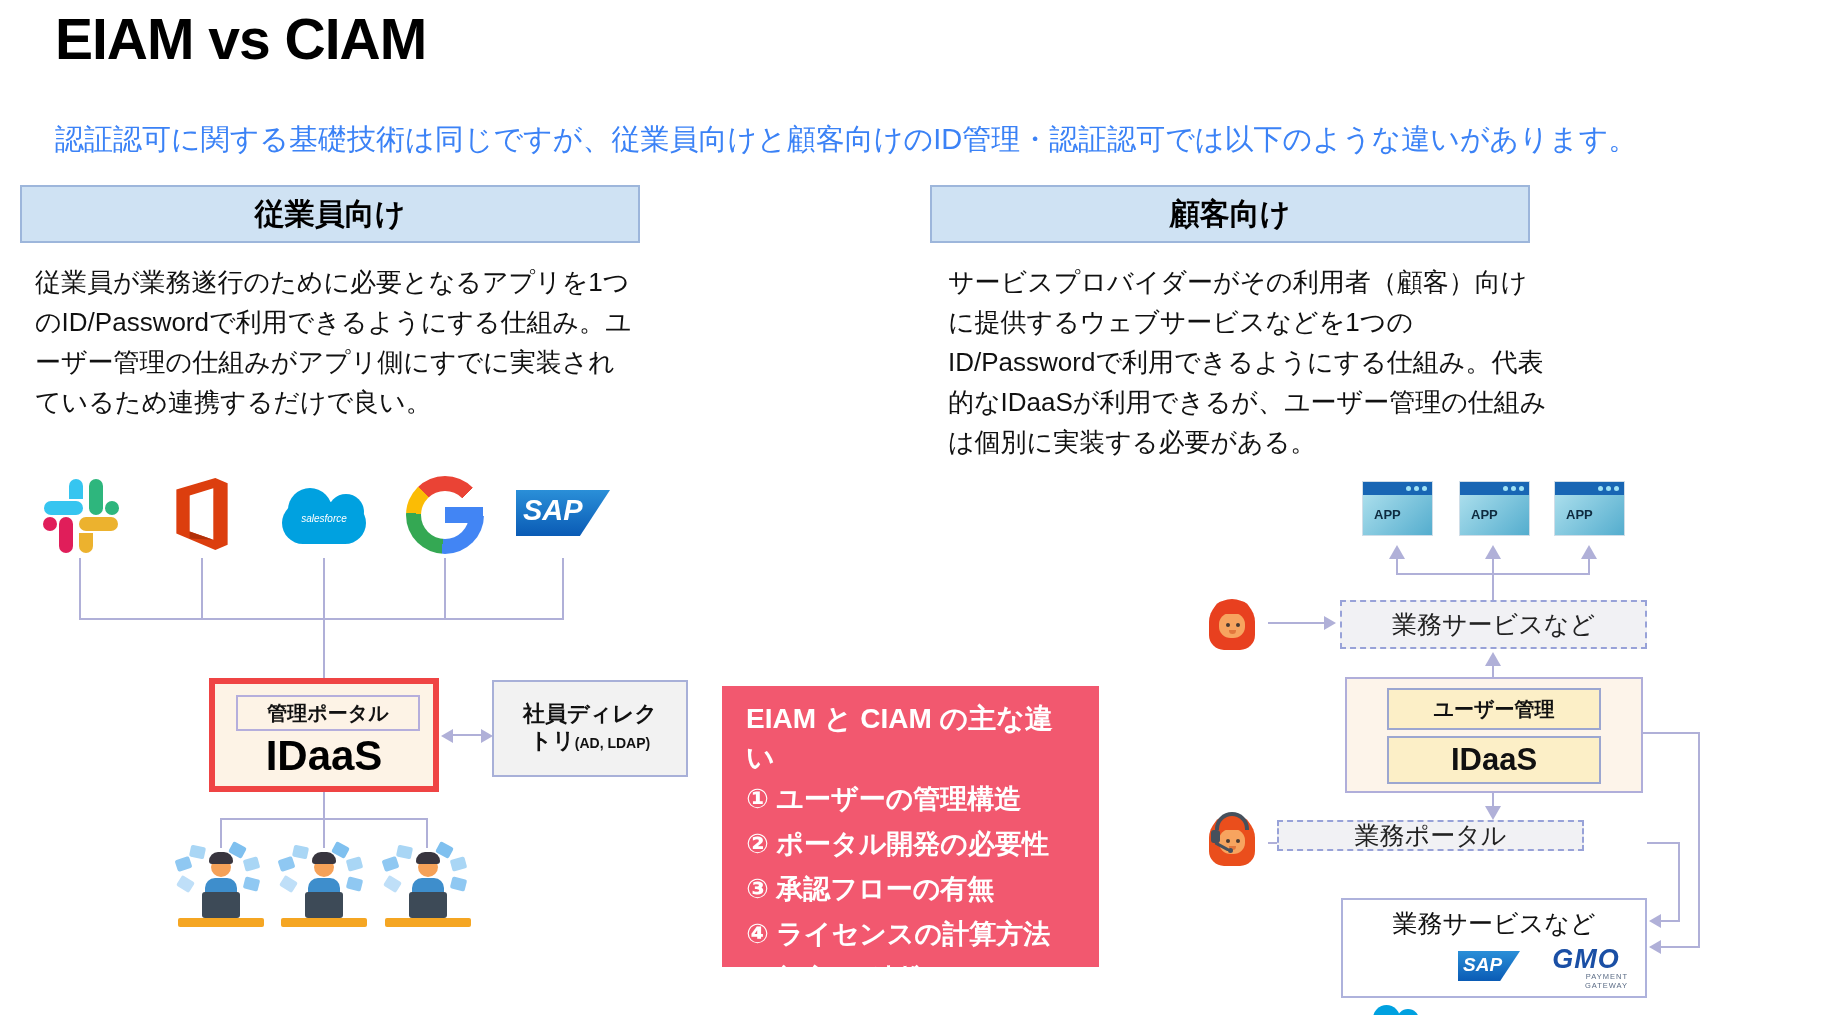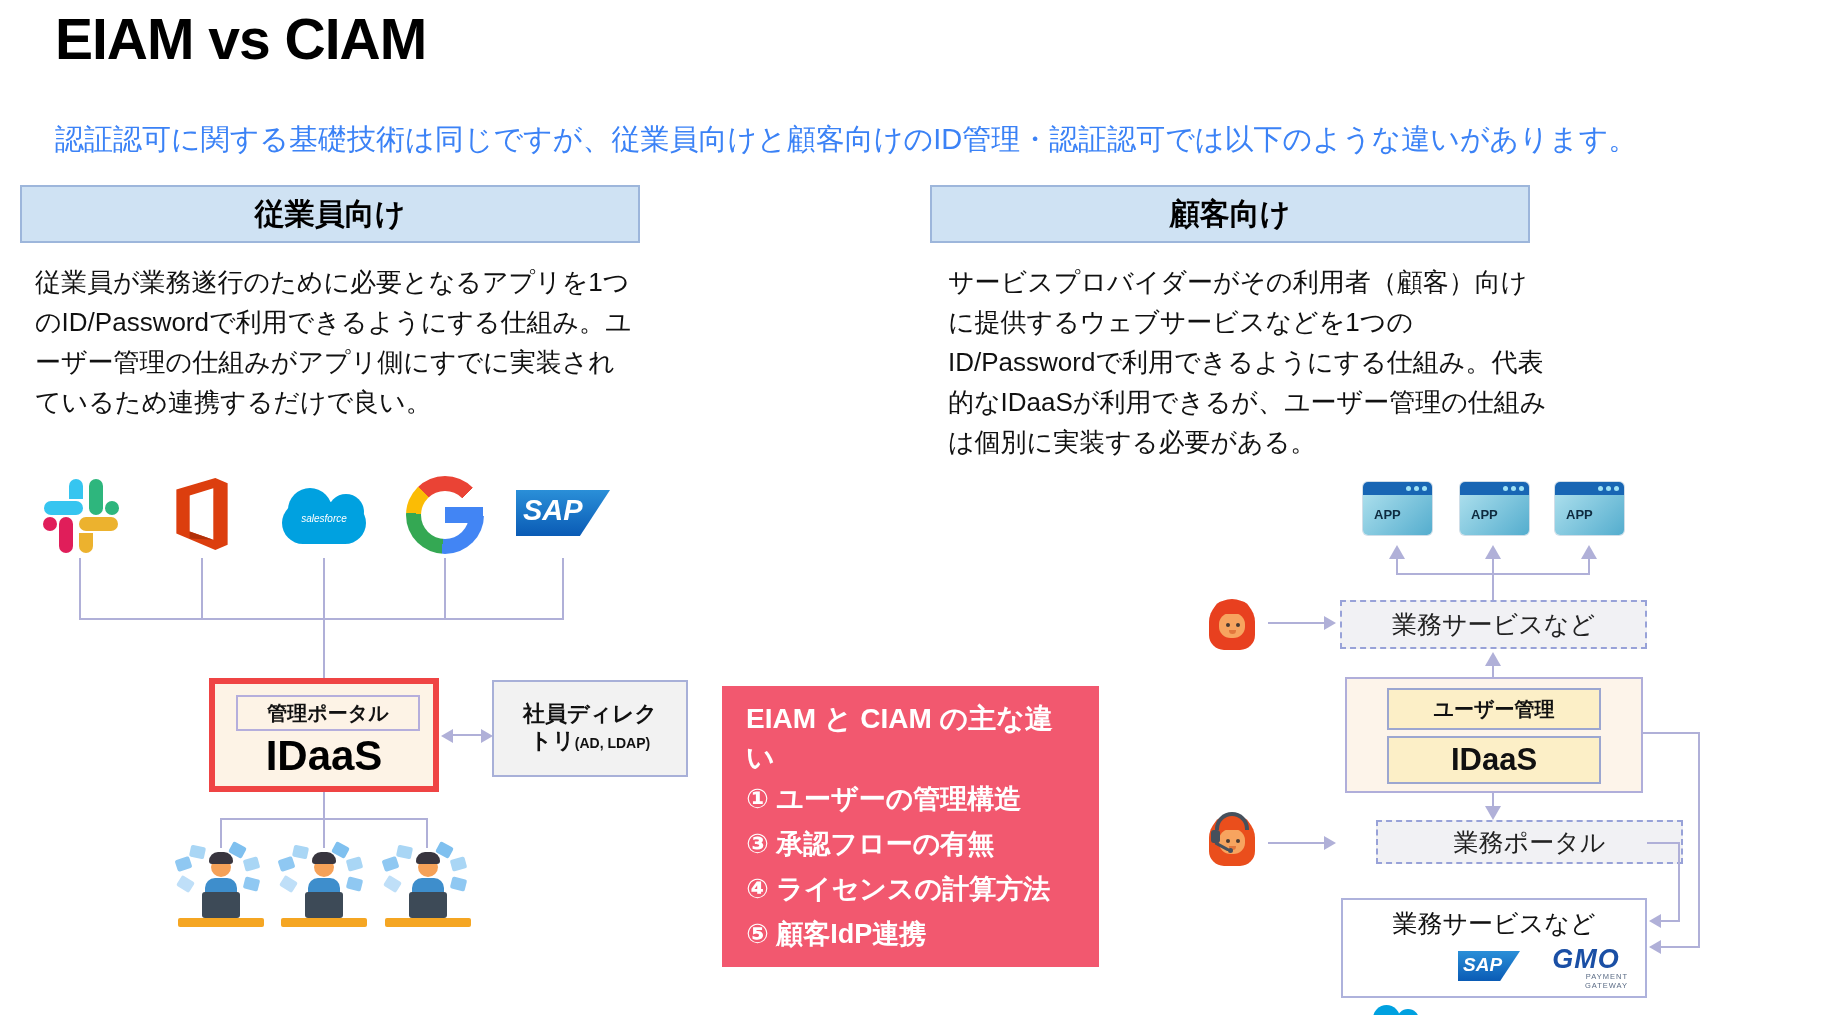--- a/index.html
+++ b/index.html
@@ -40,21 +40,21 @@
   
   .portal-box{background:#F1F1F4;border:2px dashed #98A2D8;box-sizing:border-box;display:flex;align-items:center;justify-content:center;
               font-size:25px;color:#222;}
   .cream-box{left:1345px;top:677px;width:298px;height:116px;background:#FDF4EA;border:2px solid #B0AEDA;box-sizing:border-box;}
   .yellow-box{position:absolute;left:40px;background:#FCEFC7;border:2px solid #9CA6D0;box-sizing:border-box;width:214px;
               display:flex;align-items:center;justify-content:center;}
   .services-box{left:1341px;top:898px;width:306px;height:100px;background:#fff;border:2px solid #AEB2DC;box-sizing:border-box;}
   .services-title{width:100%;text-align:center;margin-top:7px;font-size:25px;color:#111;}
 
   
-  .app-win{position:absolute;width:69px;height:53px;border-radius:5px;overflow:hidden;box-shadow:0 0 0 1px rgba(120,160,190,.35);}
+  .app-win{position:absolute;width:69px;height:53px;border-radius:0;overflow:hidden;box-shadow:0 0 0 1px rgba(120,160,190,.35);}
   .app-head{height:13px;background:#1866B4;position:relative;}
   .app-dot{position:absolute;top:4px;width:5px;height:5px;border-radius:50%;background:#9FE2F5;}
   .app-body{height:40px;background:linear-gradient(135deg,#AADEEC 0%,#54ADCE 100%);position:relative;}
   .app-label{position:absolute;left:11px;top:12px;font-size:13px;font-weight:600;color:#0E2B3F;}
 
   
   .slack{width:78px;height:78px;}
   .slack div{position:absolute;}
   .sk-b1{left:27px;top:2px;width:14px;height:20px;background:#36C5F0;border-radius:7px 7px 0 0;}
   .sk-b2{left:2px;top:24px;width:39px;height:14px;background:#36C5F0;border-radius:7px;}
@@ -229,20 +229,21 @@
     <div class="w-body"></div>
       <div class="w-head"></div>
     <div class="w-hair"></div>
       <div class="w-laptop"></div>
     <div class="w-desk"></div>
   </div>
 
   <div class="abs diff-box">
     <div class="diff-title">EIAM と CIAM の主な違い</div>
     <div class="diff-item">① ユーザーの管理構造</div>
+    <div class="diff-item">② ポータル開発の必要性</div>
     <div class="diff-item">③ 承認フローの有無</div>
     <div class="diff-item">④ ライセンスの計算方法</div>
     <div class="diff-item">⑤ 顧客IdP連携</div>
   </div>
 
   <div class="app-win" style="left:1363px;top:482px;">
     <div class="app-head">
       <div class="app-dot" style="right:21px;"></div>
       <div class="app-dot" style="right:13px;"></div>
       <div class="app-dot" style="right:5px;"></div>
@@ -313,21 +314,21 @@
       <div class="u-eye e-r"></div>
     <div class="u-mouth"></div>
     <div class="h-band"></div>
     <div class="h-cup"></div>
     <div class="h-mic"></div>
     <div class="h-micdot"></div>
   </div>
   <div class="hline" style="left:1268px;top:842px;width:58px;"></div>
   <div class="tri tri-right" style="left:1324px;top:836px;"></div>
 
-  <div class="abs portal-box" style="left:1376px;top:820px;width:307px;height:44px;">業務ポータル</div>
+  <div class="abs portal-box" style="left:1277px;top:820px;width:307px;height:31px;">業務ポータル</div>
 
   <div class="abs services-box">
     <div class="services-title">業務サービスなど</div>
   </div>
   <div class="abs sf" style="left:1366px;top:942px;width:58px;height:42px;">
     <div class="sf-b1" style="left:7px;top:1px;width:27px;height:27px;"></div>
     <div class="sf-b2" style="left:31px;top:5px;width:22px;height:22px;"></div>
     <div class="sf-main" style="left:3px;top:10px;width:52px;height:26px;border-radius:14px;"></div>
 
   </div>

